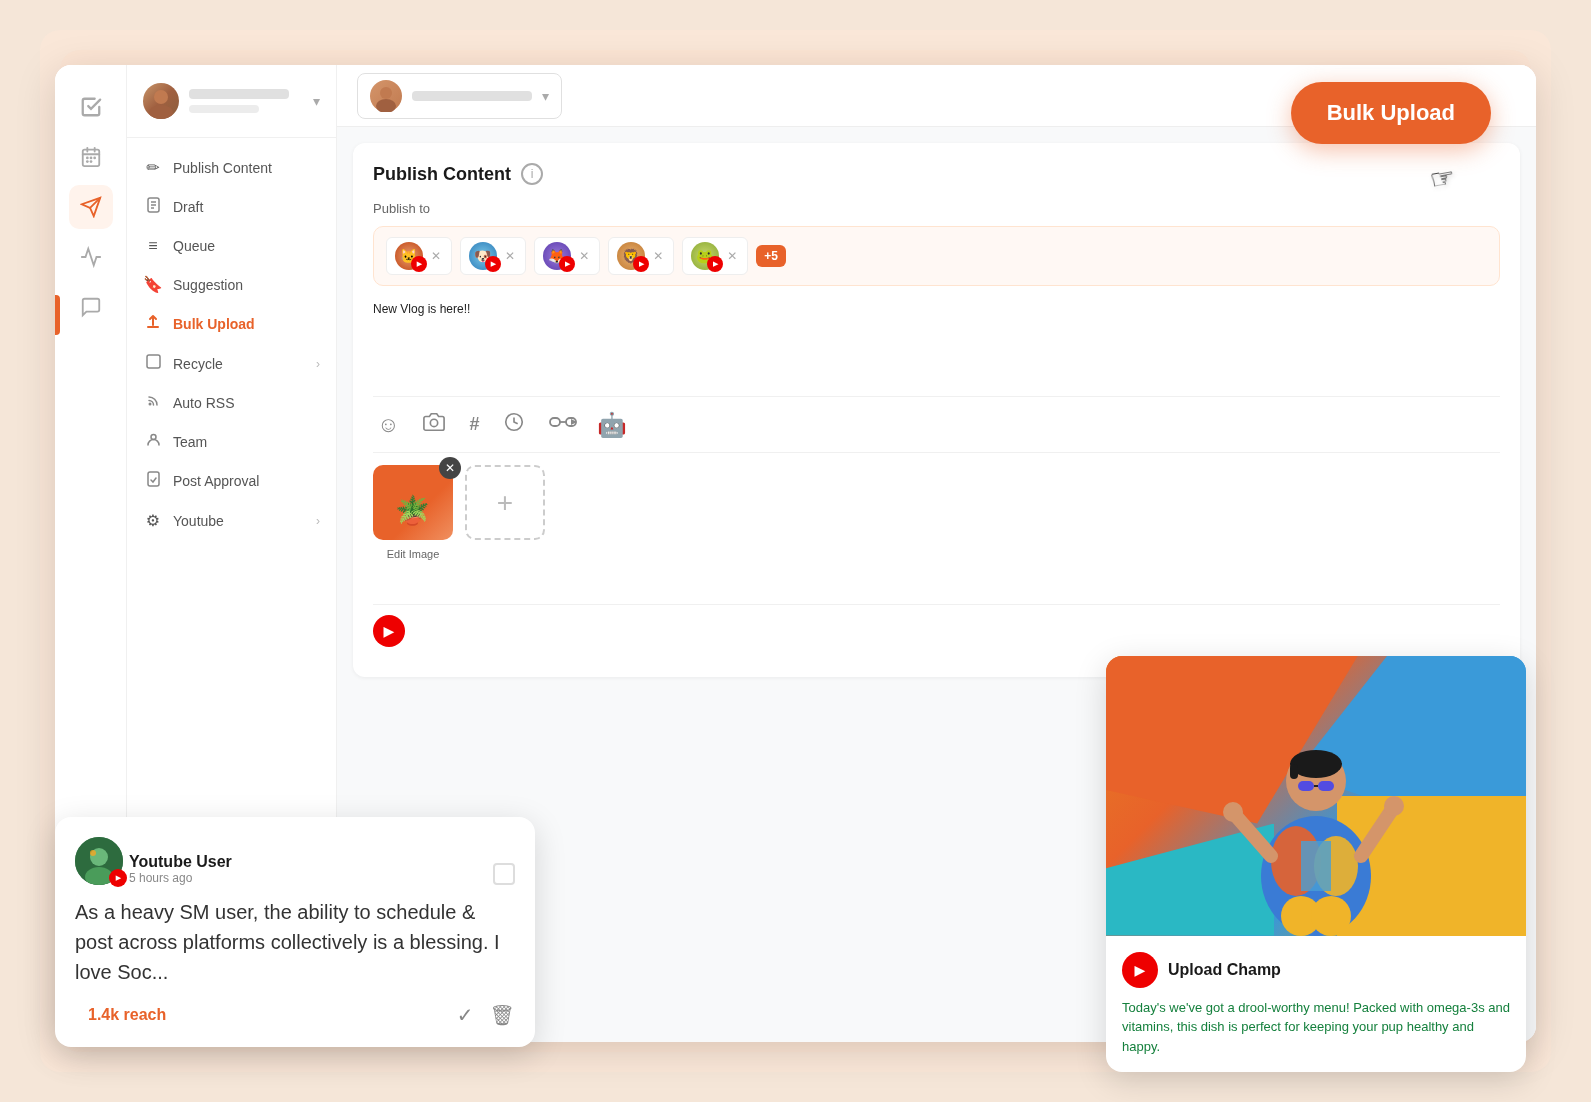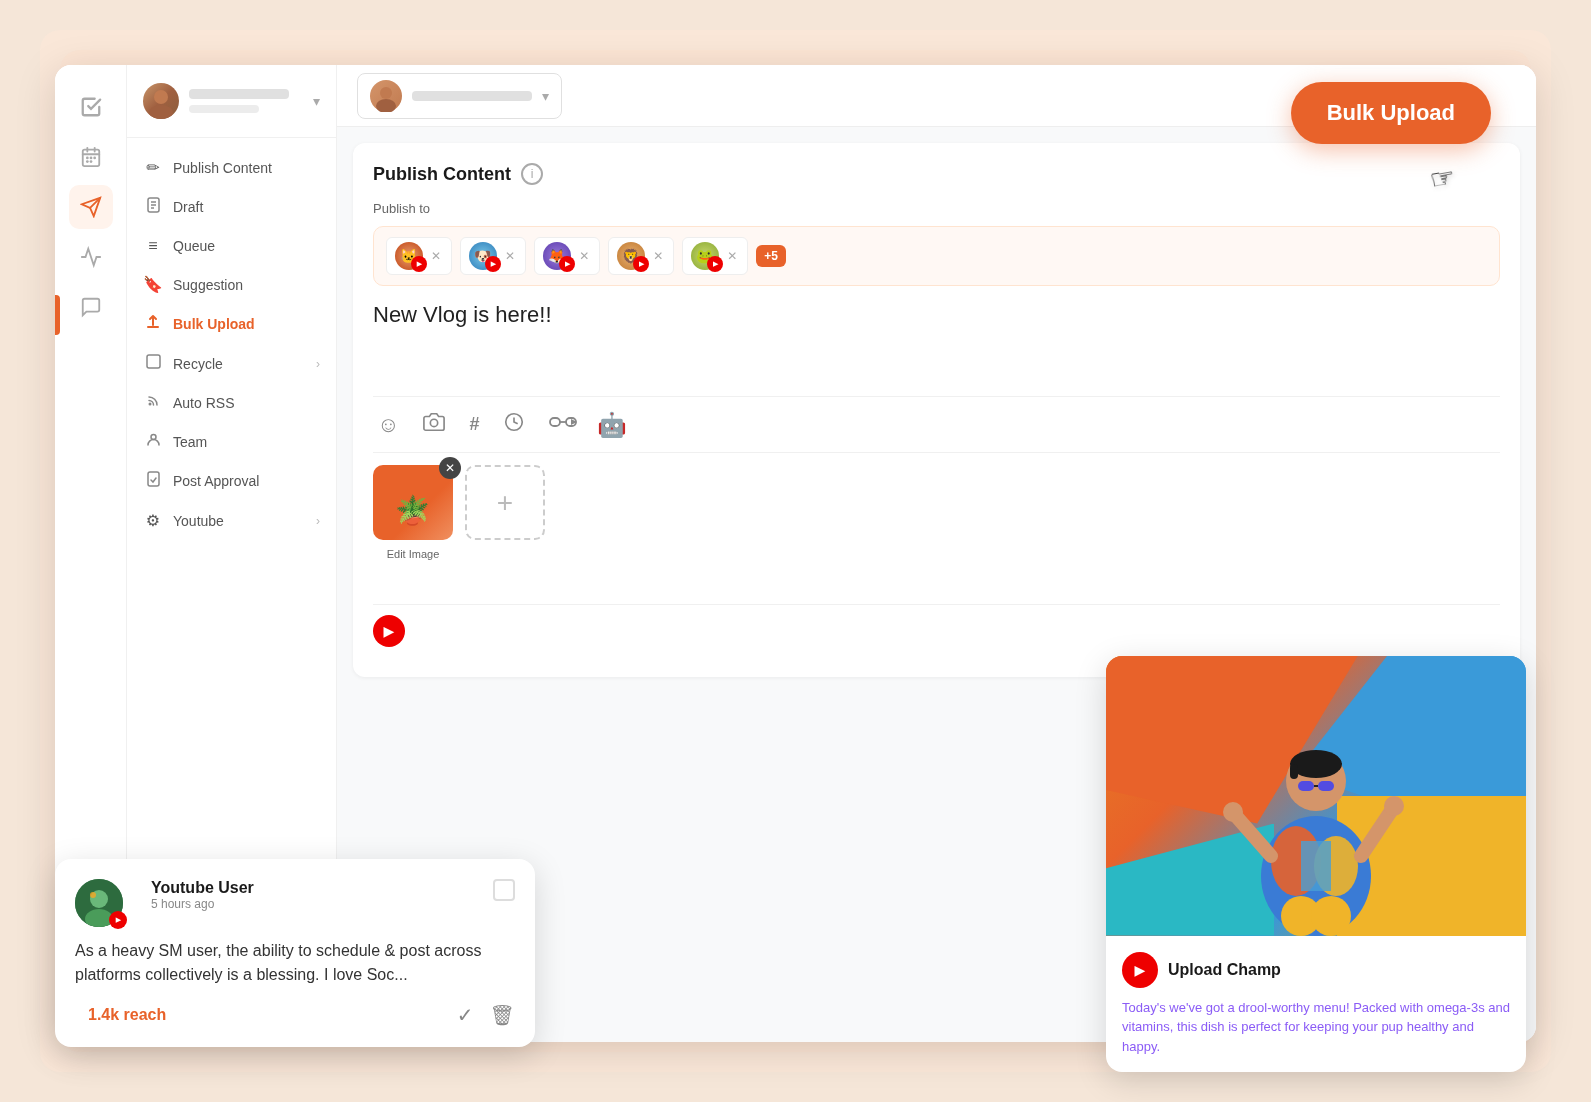--- a/index.html
+++ b/index.html
@@ -263,21 +263,21 @@
       padding: 4px 8px;
       font-size: 12px;
       font-weight: 600;
       cursor: pointer;
     }
 
     
     .post-textarea {
       border: none;
       outline: none;
-      font-size: 22px;
+      font-size: 12px;
       color: #222;
       width: 100%;
       resize: none;
       min-height: 80px;
       background: transparent;
       font-family: inherit;
     }
 
     
     .editor-toolbar {
@@ -425,22 +425,22 @@
       left: 55px;
       width: 480px;
       background: #fff;
       border-radius: 16px;
       padding: 20px;
       box-shadow: 0 8px 32px rgba(0,0,0,0.15);
       z-index: 50;
     }
     .social-card-header {
       display: flex;
-      align-items: flex-start;
-      gap: 28px;
+      align-items: flex-end;
+      gap: 6px;
       margin-bottom: 12px;
     }
     .social-user-avatar {
       width: 48px;
       height: 48px;
       border-radius: 50%;
       background: linear-gradient(135deg, #4a8c5c, #2d6b3e);
       display: flex;
       align-items: center;
       justify-content: center;
@@ -477,21 +477,21 @@
       color: #888;
     }
     .social-checkbox {
       width: 22px;
       height: 22px;
       border: 2px solid #ddd;
       border-radius: 4px;
       flex-shrink: 0;
     }
     .social-text {
-      font-size: 16px;
+      font-size: 20px;
       color: #333;
       line-height: 1.5;
       margin-bottom: 16px;
     }
     .social-footer {
       display: flex;
       align-items: center;
       justify-content: space-between;
     }
     .reach-text {
@@ -550,21 +550,21 @@
       font-size: 14px;
       flex-shrink: 0;
     }
     .preview-channel-name {
       font-size: 16px;
       font-weight: 700;
       color: #1a1a1a;
     }
     .preview-desc {
       font-size: 13px;
-      color: #8b5cf6;
+      color: #15803d;
       line-height: 1.5;
     }
 
     
     .orange-indicator {
       position: absolute;
       left: 55px;
       top: 295px;
       width: 5px;
       height: 40px;

